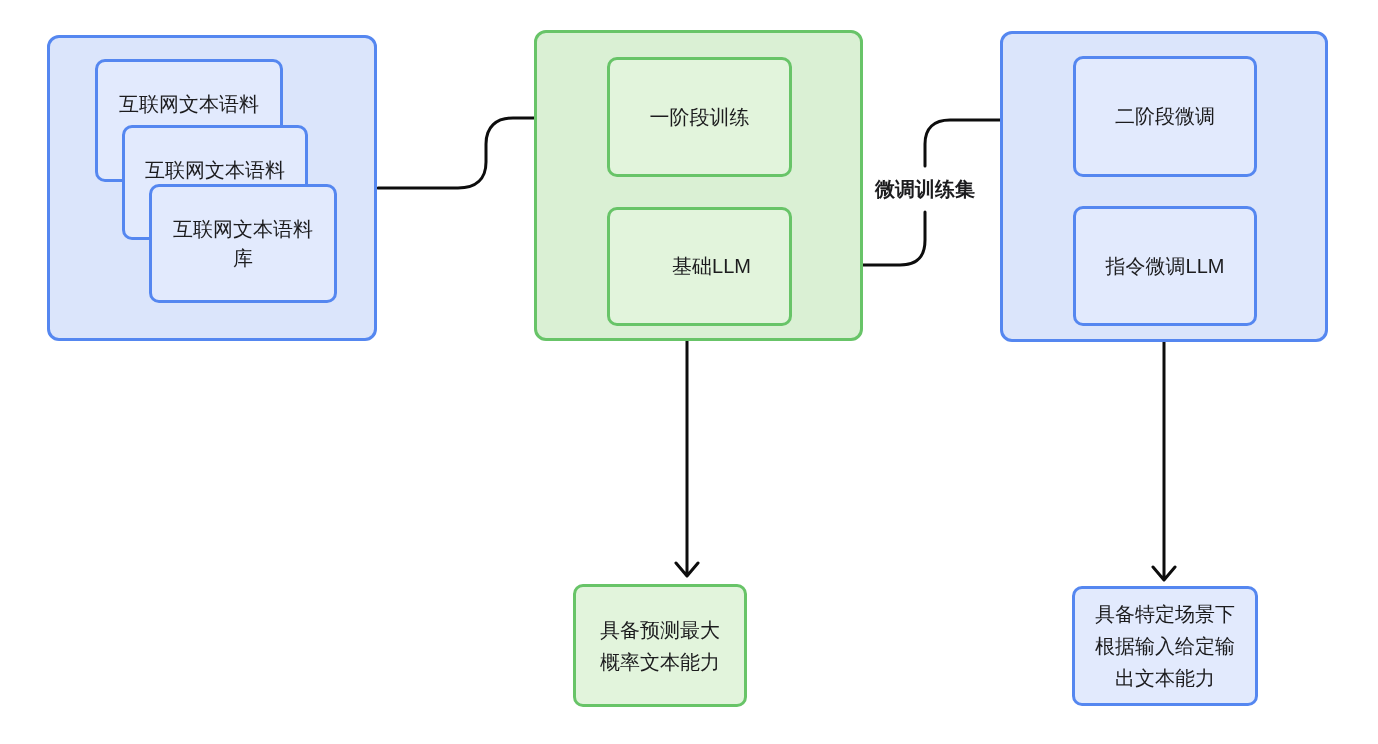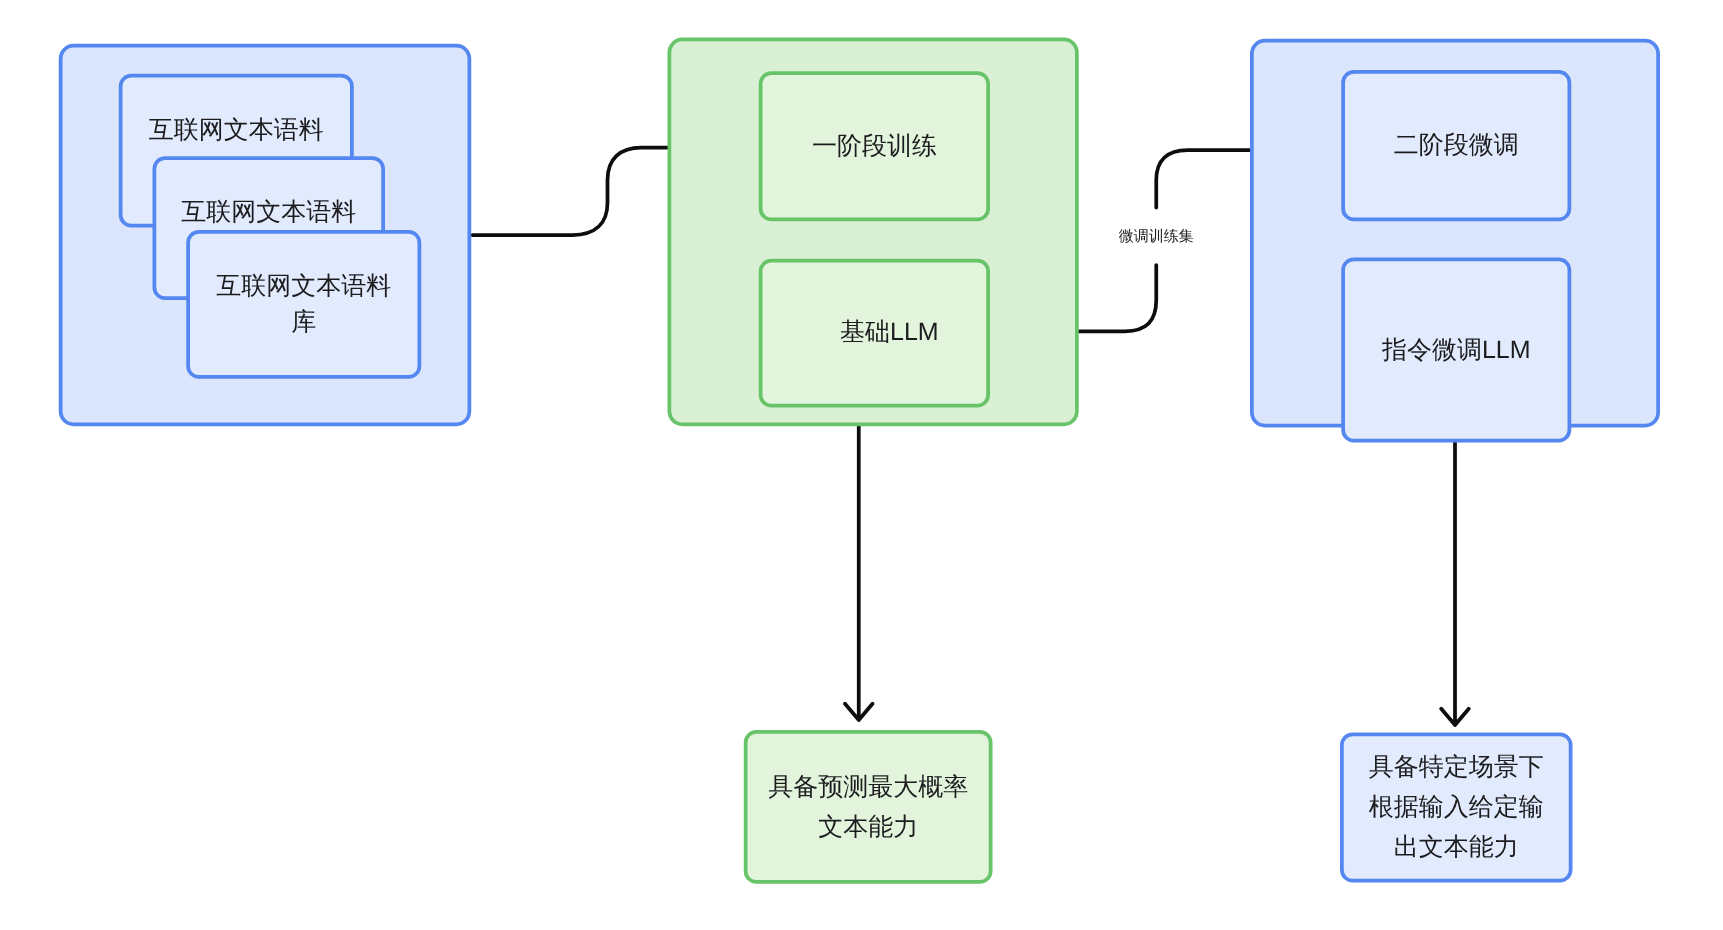--- a/index.html
+++ b/index.html
@@ -69,23 +69,24 @@
     align-items:flex-start;
     padding:28px 14px 0 14px;
   }
   .cap{
     line-height:32px;
     padding:0 16px;
   }
   .edge-label{
     position:absolute;
     left:856px;top:175px;width:138px;height:28px;
-    font-size:12px;line-height:28px;
+    font-size:20px;line-height:28px;
     text-align:center;
     color:var(--text-color);
+    font-weight:bold;
   }
   .watermark{
     position:absolute;
     right:2px;top:713px;
     font-size:19px;
     color:var(--watermark-color);
     letter-spacing:0.5px;
     text-shadow:0 1px 0 #ffffff;
   }
 </style>
@@ -121,28 +122,28 @@
     </div>
     <div class="node green" style="left:70px;top:174px;width:185px;height:119px;padding-left:24px;">
       <span>基础LLM</span>
     </div>
   </div>
 
   <div class="container blue" style="left:1000px;top:31px;width:328px;height:311px;padding-left:46px;">
     <div class="node blue" style="left:70px;top:22px;width:184px;height:121px;">
       <span>二阶段微调</span>
     </div>
-    <div class="node blue" style="left:70px;top:172px;width:184px;height:148px;">
+    <div class="node blue" style="left:70px;top:172px;width:184px;height:120px;">
       <span>指令微调LLM</span>
     </div>
   </div>
 
   <div class="edge-label">微调训练集</div>
 
-  <div class="node green cap" style="left:595px;top:584px;width:199px;height:123px;font-family:Liberation Serif, serif;">
+  <div class="node green cap" style="left:573px;top:584px;width:174px;height:123px;font-family:Liberation Serif, serif;">
     <span>具备预测最大概率文本能力</span>
   </div>
 
   <div class="node blue cap" style="left:1072px;top:586px;width:186px;height:120px;">
     <span>具备特定场景下根据输入给定输出文本能力</span>
   </div>
 
 
 </div>
 

